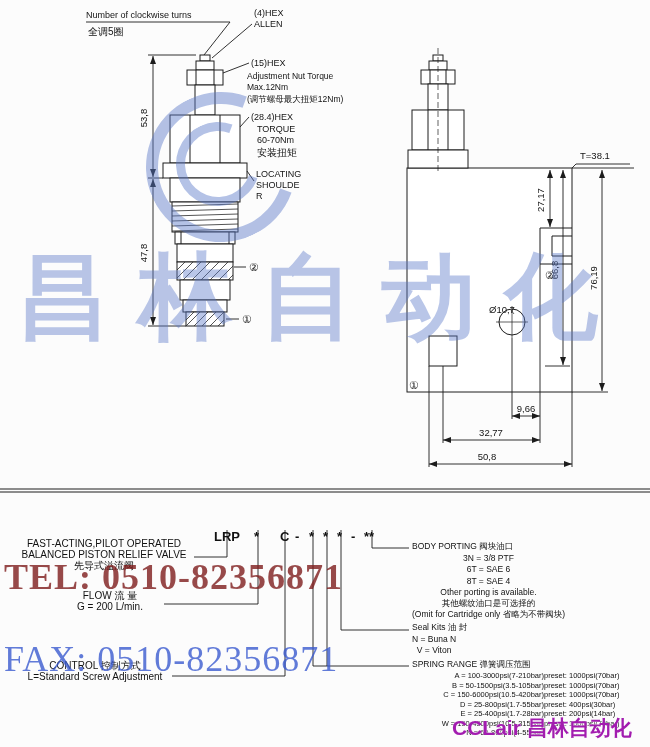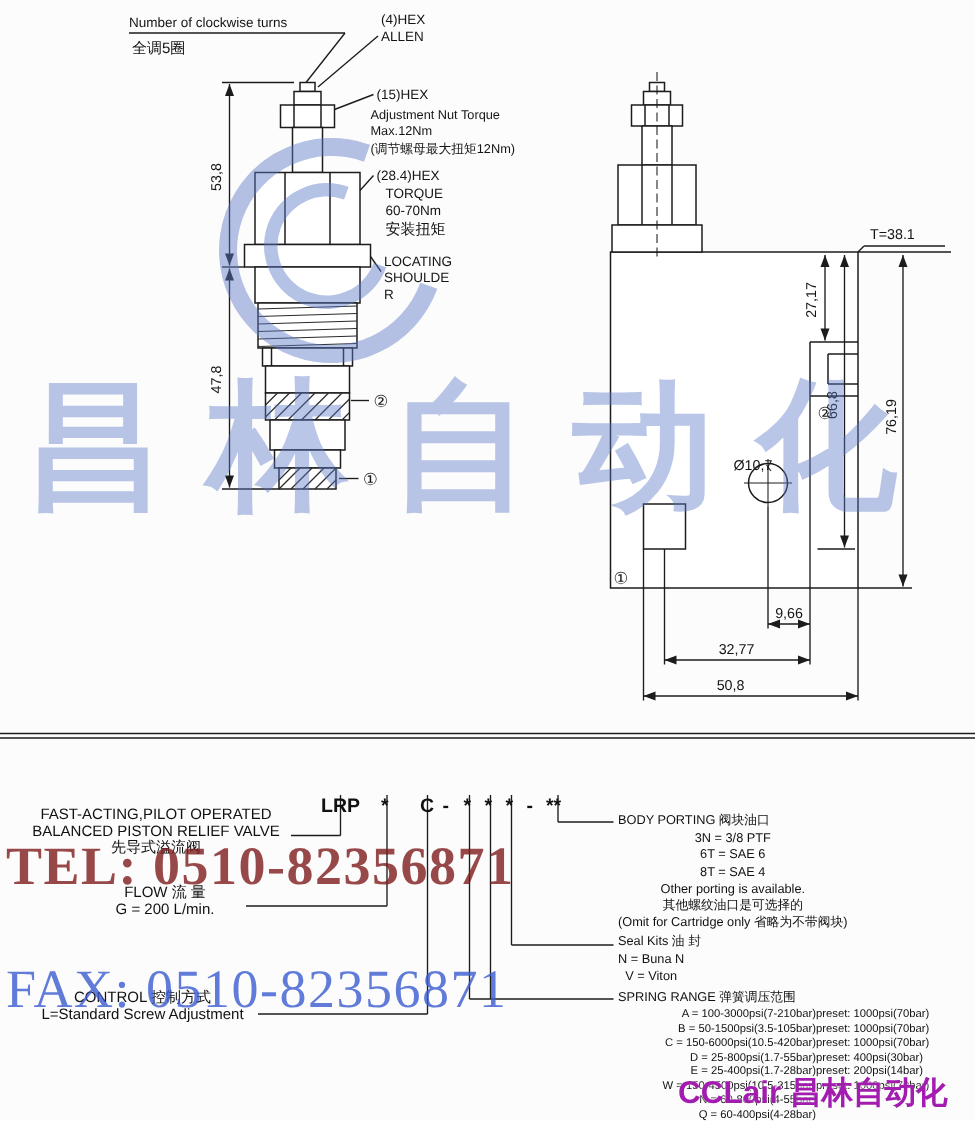--- a/index.html
+++ b/index.html
@@ -294,24 +294,20 @@
     <span class="sp">preset: 200psi(14bar)</span>
   </div>
   <div class="spring-row" style="top:719px">
     <span class="sc">W = 150-4500psi(10.5-315bar)</span>
     <span class="sp">preset: 1000psi(70bar)</span>
   </div>
   <div class="spring-row" style="top:728px">
     <span class="sc">N = 60-800psi(4-55bar)</span>
     <span class="sp"></span>
   </div>
-  <div class="spring-row" style="top:738px">
-    <span class="sc">Q = 60-400psi(4-28bar)</span>
-    <span class="sp"></span>
-  </div>
 
   <div class="wm wm-logo">
     <span class="ring1"></span>
     <span class="ring2"></span>
   </div>
   <div class="wm wm-cn">昌林自动化</div>
   <div class="wm wm-tel">TEL: 0510-82356871</div>
   <div class="wm wm-fax">FAX: 0510-82356871</div>
 
   <div class="footer-brand">CCLair 昌林自动化</div>

